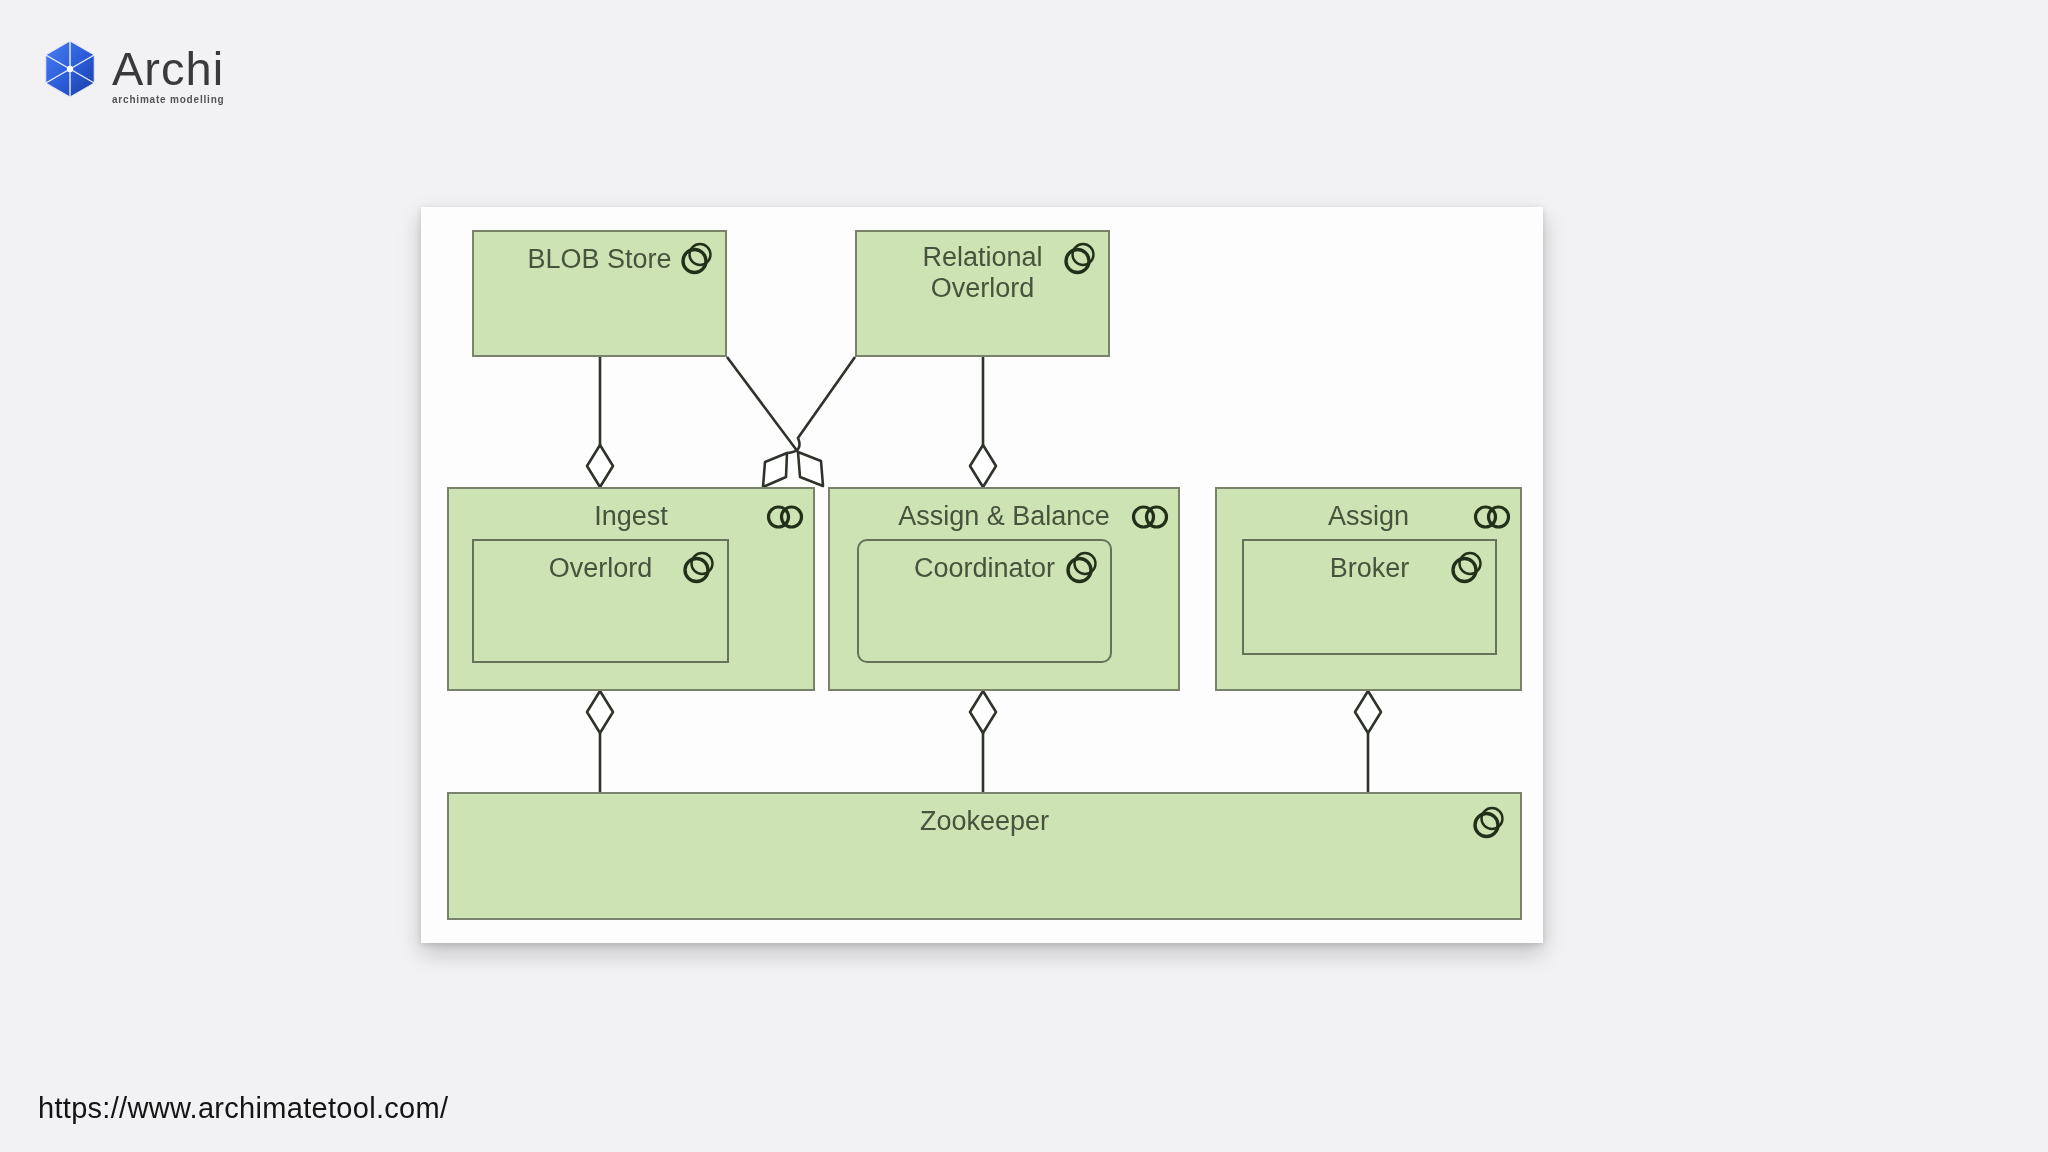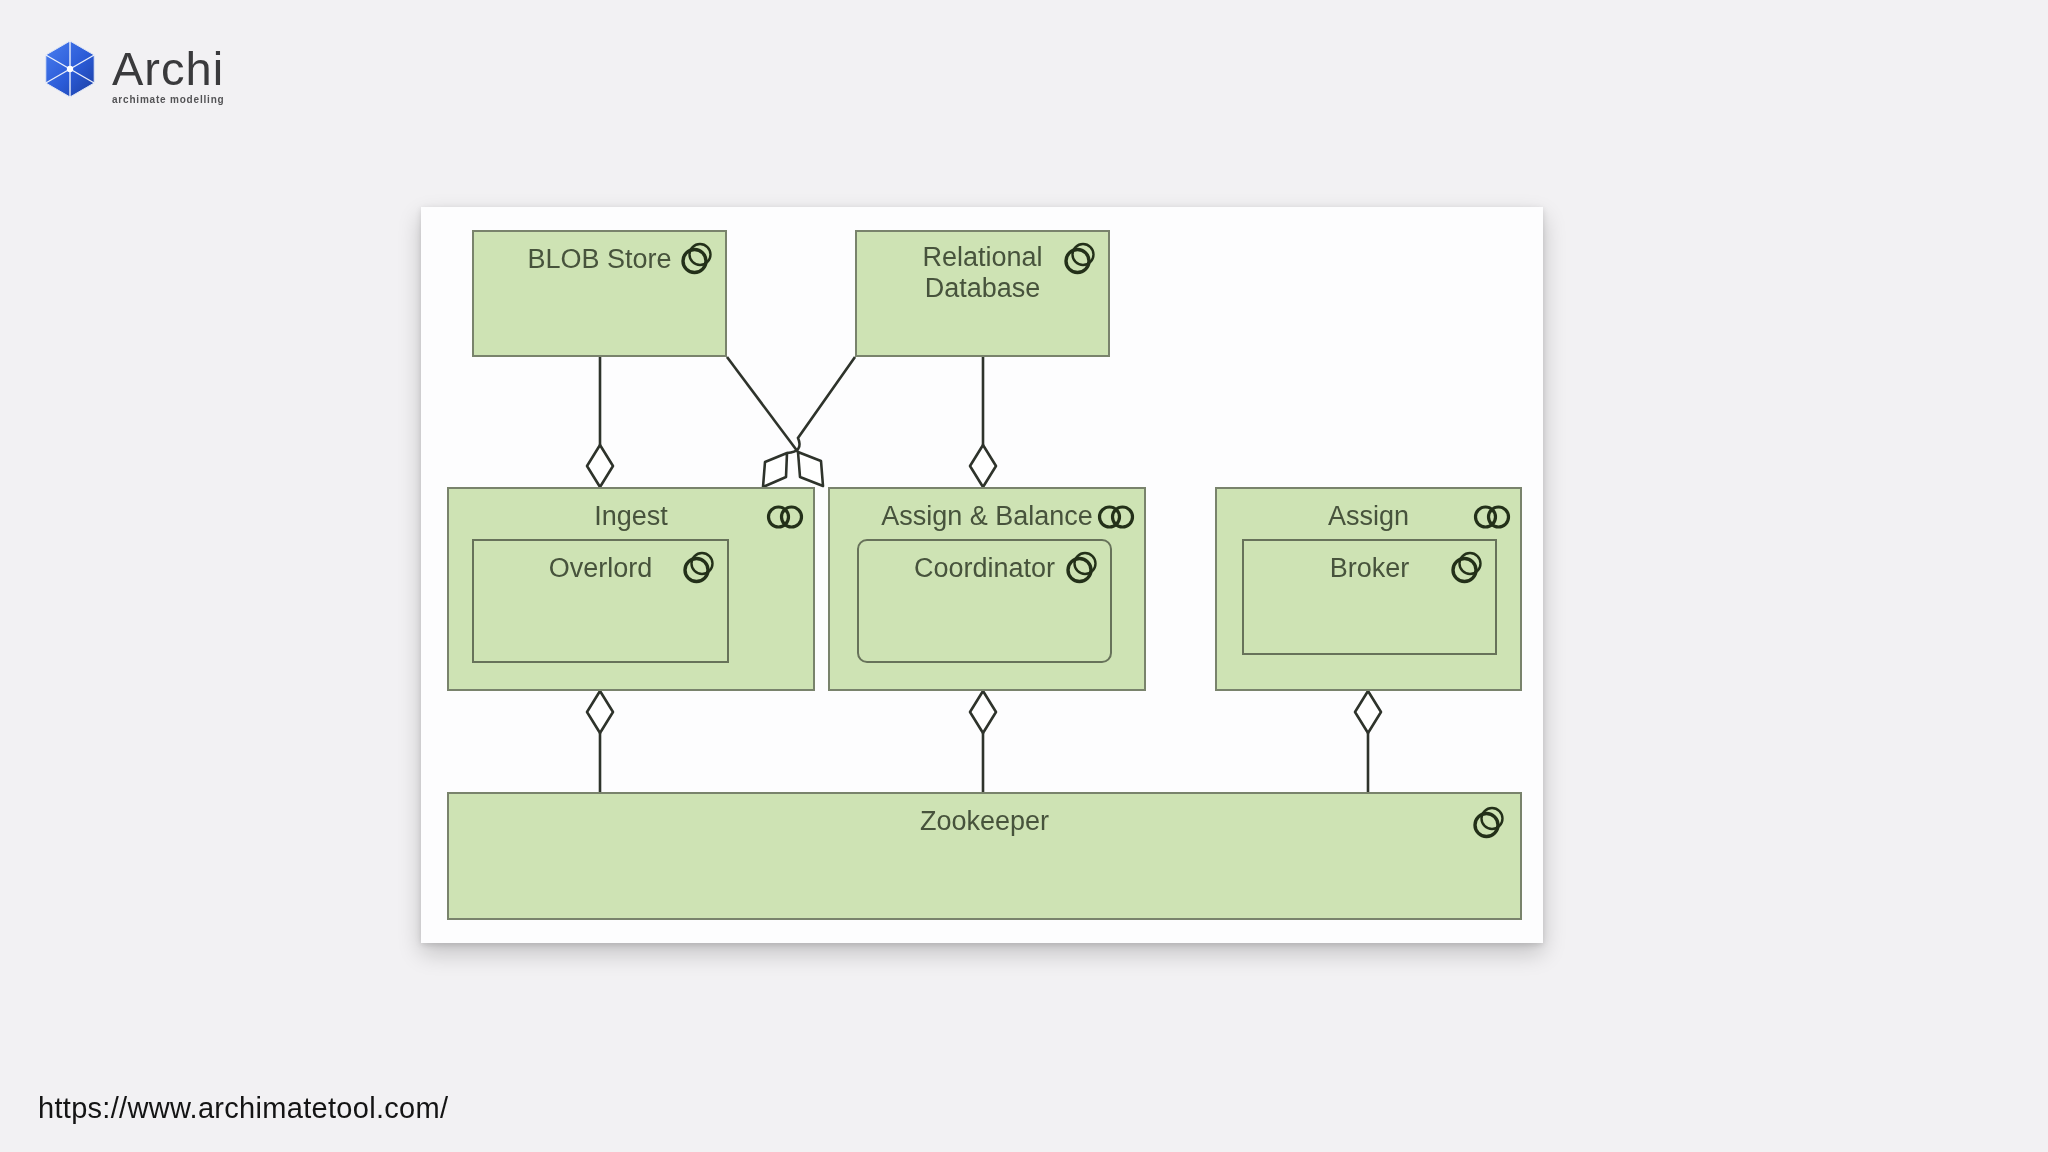--- a/index.html
+++ b/index.html
@@ -112,21 +112,21 @@
 
   <div class="el" style="left:51px;top:23px;width:255px;height:127px;">
     <div class="el-label">BLOB Store</div>
     <svg class="icon icon-circle" viewBox="0 0 36 36">
       <circle cx="14.5" cy="21" r="11.5" stroke-width="3.4"></circle>
       <circle cx="20" cy="14.5" r="10.5" stroke-width="2.4"></circle>
     </svg>
   </div>
 
   <div class="el" style="left:434px;top:23px;width:255px;height:127px;">
-    <div class="el-label two-line">Relational Database</div>
+    <div class="el-label two-line">Relational Overlord</div>
     <svg class="icon icon-circle" viewBox="0 0 36 36">
       <circle cx="14.5" cy="21" r="11.5" stroke-width="3.4"></circle>
       <circle cx="20" cy="14.5" r="10.5" stroke-width="2.4"></circle>
     </svg>
   </div>
 
   <div class="el" style="left:26px;top:280px;width:368px;height:204px;">
     <div class="el-label">Ingest</div>
     <svg class="icon icon-collab" viewBox="0 0 40 30">
       <circle cx="13.5" cy="15" r="10" stroke-width="3.2"></circle>
@@ -134,21 +134,21 @@
     </svg>
     <div class="el el-inner" style="left:23px;top:50px;width:257px;height:124px;">
       <div class="el-label">Overlord</div>
       <svg class="icon icon-circle" viewBox="0 0 36 36">
         <circle cx="14.5" cy="21" r="11.5" stroke-width="3.4"></circle>
         <circle cx="20" cy="14.5" r="10.5" stroke-width="2.4"></circle>
       </svg>
     </div>
   </div>
 
-  <div class="el" style="left:407px;top:280px;width:318px;height:204px;">
+  <div class="el" style="left:407px;top:280px;width:352px;height:204px;">
     <div class="el-label">Assign &amp; Balance</div>
     <svg class="icon icon-collab" viewBox="0 0 40 30">
       <circle cx="13.5" cy="15" r="10" stroke-width="3.2"></circle>
       <circle cx="26.5" cy="15" r="10" stroke-width="3.2"></circle>
     </svg>
     <div class="el el-inner" style="left:27px;top:50px;width:255px;height:124px;border-radius:10px;">
       <div class="el-label">Coordinator</div>
       <svg class="icon icon-circle" viewBox="0 0 36 36">
         <circle cx="14.5" cy="21" r="11.5" stroke-width="3.4"></circle>
         <circle cx="20" cy="14.5" r="10.5" stroke-width="2.4"></circle>

